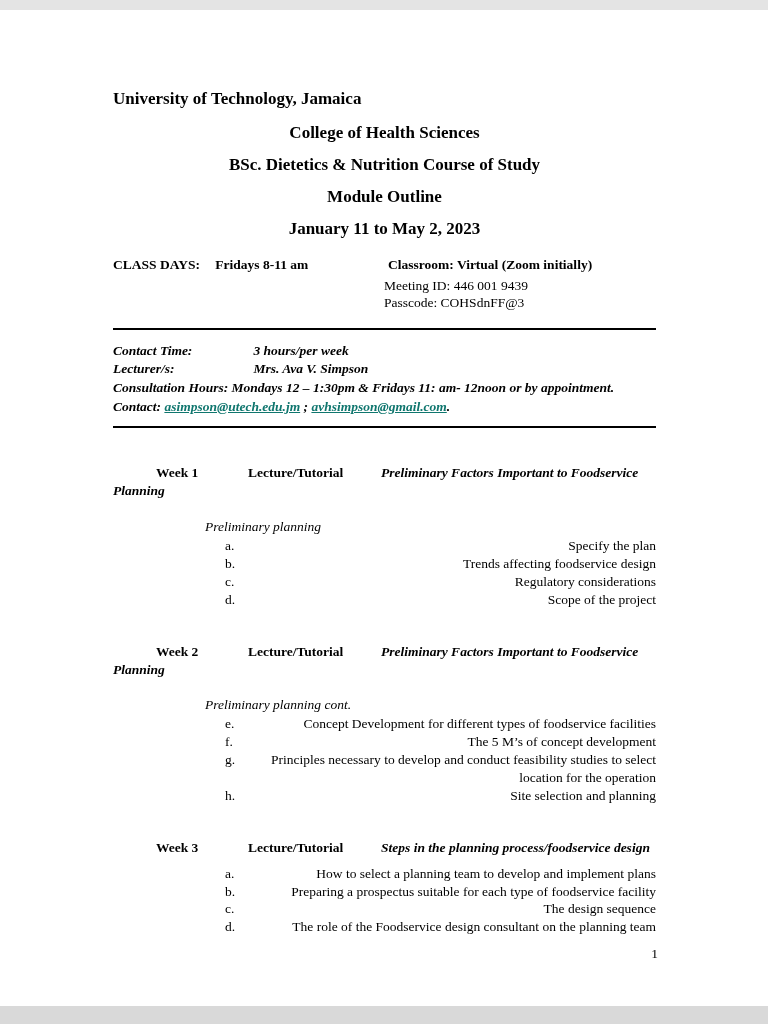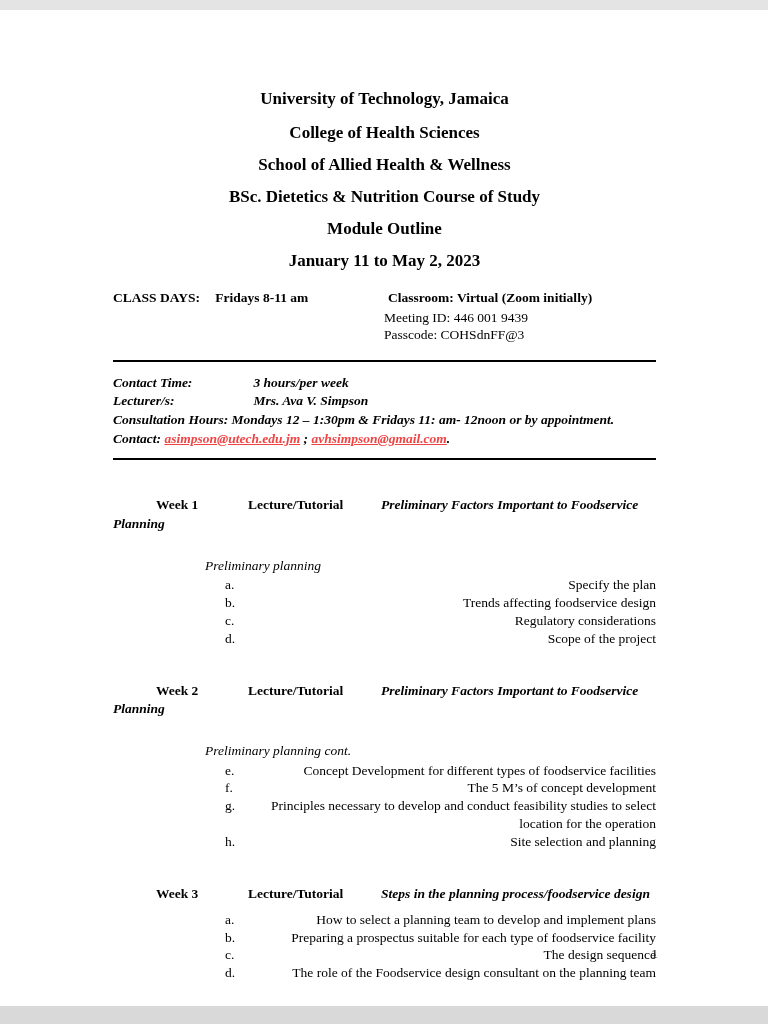--- a/index.html
+++ b/index.html
@@ -5,61 +5,60 @@
   html,body{margin:0;padding:0;background:#ffffff;}
   .page{
     width:768px;height:1024px;position:relative;background:#ffffff;
     font-family:"Liberation Serif", serif;color:#000;overflow:hidden;
     box-sizing:border-box;
   }
   .viewer-bar-top{height:10px;background:#e4e4e4;}
   .viewer-bar-bottom{position:absolute;left:0;right:0;bottom:0;height:18px;background:#d9d9d9;}
   .content{padding:78px 112px 0 113px;font-size:13.5px;line-height:1.3;}
 
-  .doc-title{text-align:center;font-weight:bold;font-size:17px;margin:0 0 12px;}
+  .doc-title{text-align:left;font-weight:bold;font-size:17px;margin:0 0 12px;}
   .doc-sub{text-align:center;font-weight:bold;font-size:17px;margin:0 0 10px;line-height:1.3;}
 
   .class-row{display:flex;font-weight:bold;margin:16px 0 0;}
   .class-left{width:275px;flex:none;}
   .class-days-label{margin-right:12px;}
   .meeting-block{margin:4px 0 0 271px;font-weight:normal;line-height:1.25;}
 
   .rule{border:none;border-top:2px solid #000;height:0;margin:16px 0 12px;}
   .rule2{border:none;border-top:2px solid #000;height:0;margin:10px 0 0;}
 
   .contact-block p{margin:0;font-weight:bold;line-height:1.38;font-style:italic;}
   .lbl{display:inline-block;width:137px;}
-  a.email{color:#ef4444;text-decoration:underline;font-weight:bold;cursor:pointer;}
+  a.email{color:#0f766e;text-decoration:underline;font-weight:bold;cursor:pointer;}
 
   .weeks{margin-top:36px;}
   .week{margin-top:34px;}
   .week:first-child{margin-top:0;}
   .week-heading{margin:0;line-height:1.35;}
   .week-label{font-weight:bold;display:inline-block;width:92px;margin-left:43px;}
   .week-type{font-weight:bold;display:inline-block;width:133px;}
   .week-topic{font-weight:bold;font-style:italic;}
-  .intro{font-style:italic;margin:24px 0 2px 92px;}
+  .intro{font-style:italic;margin:17px 0 2px 92px;}
   .items{margin-top:2px;}
   .item{display:flex;margin-left:112px;line-height:1.32;}
   .item .marker{width:25px;flex:none;}
   .item .itext{flex:1;text-align:right;}
 
   .page-number{position:absolute;right:110px;bottom:62px;font-size:13.5px;}
 </style>
 </head>
 <body>
 
 <div class="page">
   <div class="viewer-bar-top"></div>
 
   <div class="content">
 
     <p class="doc-title">University of Technology, Jamaica</p>
     <p class="doc-sub">College of Health Sciences</p>
-    <p class="doc-sub">School of Allied Health &amp; Wellness</p>
     <p class="doc-sub">BSc. Dietetics &amp; Nutrition Course of Study</p>
     <p class="doc-sub">Module Outline</p>
     <p class="doc-sub">January 11 to May 2, 2023</p>
 
     <div class="class-row">
       <span class="class-left">
         <span class="class-days-label">CLASS DAYS:</span>
         <span>Fridays 8-11 am</span>
       </span>
       <span>Classroom: Virtual (Zoom initially)</span>

